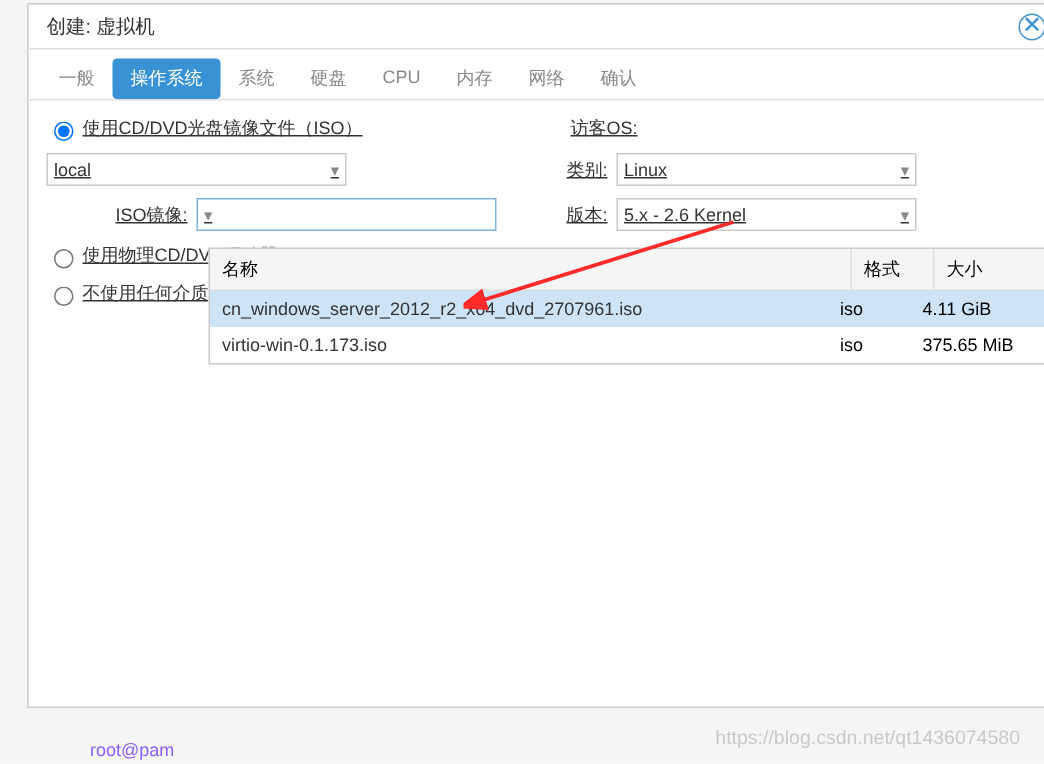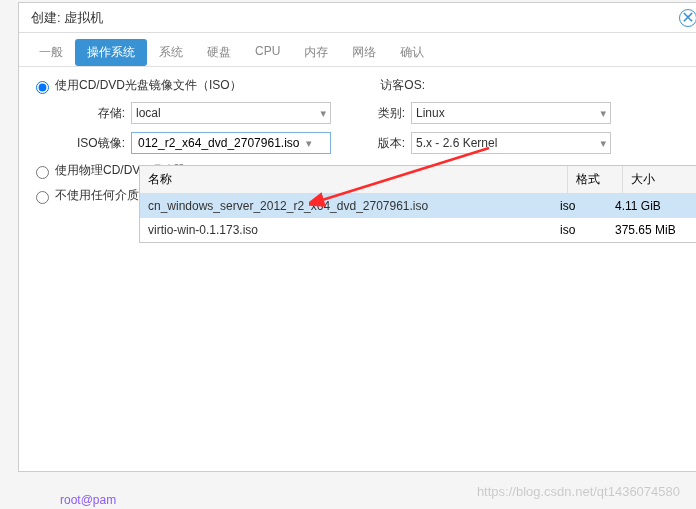--- a/index.html
+++ b/index.html
@@ -4,21 +4,21 @@
 <style>
   * { box-sizing: border-box; font-family: "Microsoft YaHei", Arial, sans-serif; }
   body { margin:0; background:#f5f5f5; width:696px; height:509px; overflow:hidden; position:relative; }
   .dialog { position:absolute; left:2px; top:2px; width:692px; height:470px; background:#fff; border:1px solid #ccc;margin-left:16px; }
   .titlebar { display:flex; justify-content:space-between; align-items:center; padding:0 12px; height:30px; border-bottom:1px solid #ddd; font-size:13px; color:#333;}
   .close { color:#3892d4; font-size:16px; cursor:pointer; border:1px solid #3892d4; border-radius:50%; width:18px; height:18px; line-height:15px; text-align:center; }
   .tabs { display:flex; gap:0; padding:6px 8px 0 8px; border-bottom:1px solid #e0e0e0;}
   .tab { padding:5px 12px; font-size:12px; color:#888; cursor:pointer;}
   .tab.active { background:#3892d4; color:#fff; border-radius:3px;}
   .body { padding:10px 12px; font-size:12px; color:#333; }
-  .row { display:flex; align-items:center; margin-bottom:8px; }
+  .row { display:flex; align-items:center; margin-bottom:8px;text-decoration:underline; }
   .left-col { width:320px; display:flex; align-items:center; }
   .right-col { width:320px; display:flex; align-items:center; }
   .lbl-right { width:60px; text-align:right; padding-right:6px; color:#333;}
   .radio { margin-right:6px; }
   .sel, .inp { height:22px; border:1px solid #c9c9c9; padding:0 4px; font-size:12px; background:#fff; display:flex; align-items:center; justify-content:space-between; cursor:pointer;}
   .sel { width:200px;}
   .chev { color:#888; font-size:11px;}
   .iso-field { width:200px; border:1px solid #7eb2de; height:22px; display:flex; align-items:center; padding:0 4px;}
   .iso-field input{ border:none; outline:none; width:170px; font-size:12px;}
   .drop { position:absolute; left:120px; top:162px; width:570px; background:#fff; border:1px solid #c9c9c9; font-size:12px;}
@@ -68,40 +68,38 @@
         <input type="radio" class="radio" checked="" style="">
         <span>使用CD/DVD光盘镜像文件（ISO）</span>
       </div>
       <div class="right-col">
         <span class="lbl-right" style="width:80px">访客OS:</span>
       </div>
     </div>
 
     <div class="row">
       <div class="left-col">
-        <span class="field-label">存储:</span>
         <div class="sel">
           <span>local</span>
           <span class="chev">▾</span>
         </div>
       </div>
       <div class="right-col">
         <span class="lbl-right">类别:</span>
         <div class="sel">
           <span>Linux</span>
           <span class="chev">▾</span>
         </div>
       </div>
     </div>
 
     <div class="row">
       <div class="left-col">
         <span class="field-label">ISO镜像:</span>
         <div class="iso-field">
-          <input value="012_r2_x64_dvd_2707961.iso" style="">
           <span class="chev">▾</span>
         </div>
       </div>
       <div class="right-col">
         <span class="lbl-right">版本:</span>
         <div class="sel">
           <span>5.x - 2.6 Kernel</span>
           <span class="chev">▾</span>
         </div>
       </div>

